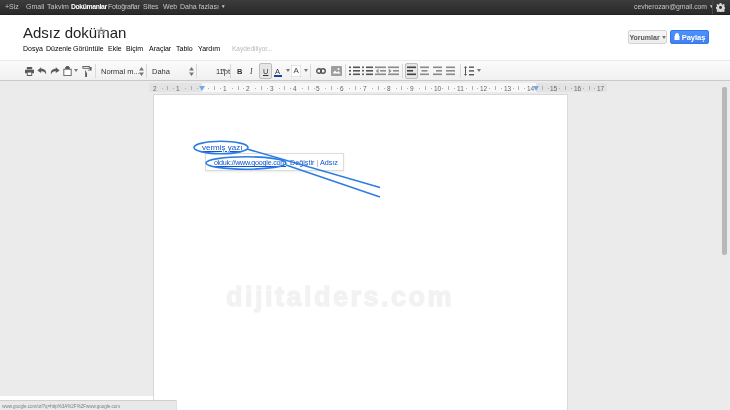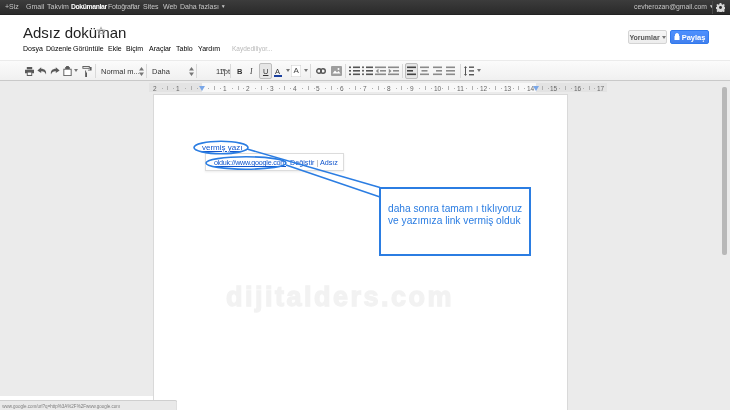--- a/index.html
+++ b/index.html
@@ -323,19 +323,16 @@
   <div id="txt1"><span class="link">vermiş yazı</span></div>
   <div id="bubble"><span class="pl" style="text-decoration:underline;letter-spacing:-0.25px">olduk://www.google.com</span>&nbsp; <span class="pl">Değiştir</span> <span style="color:#999">|</span> <span class="pl">Adsız</span></div>
   <svg class="abs" style="left:0;top:0" width="730" height="329" viewBox="0 0 730 329">
     <g fill="none" stroke="#2b7de2" stroke-width="1.6">
       <ellipse cx="221" cy="66.5" rx="27" ry="6.2"></ellipse>
       <ellipse cx="246" cy="82" rx="40" ry="6.2"></ellipse>
       <path d="M247 68L380 106.5"></path>
       <path d="M286 84L380 116"></path>
     </g>
   </svg>
-  <div id="bluebox">
-      <div class="t">daha sonra tamam ı tıklıyoruz<br>ve yazımıza link vermiş olduk</div>
-    </div>
   <div id="bstrip"></div>
   <div id="tooltip">www.google.com/url?q=http%3A%2F%2Fwww.google.com</div>
   <div id="vthumb"></div>
 </div>
 
 </body></html>

